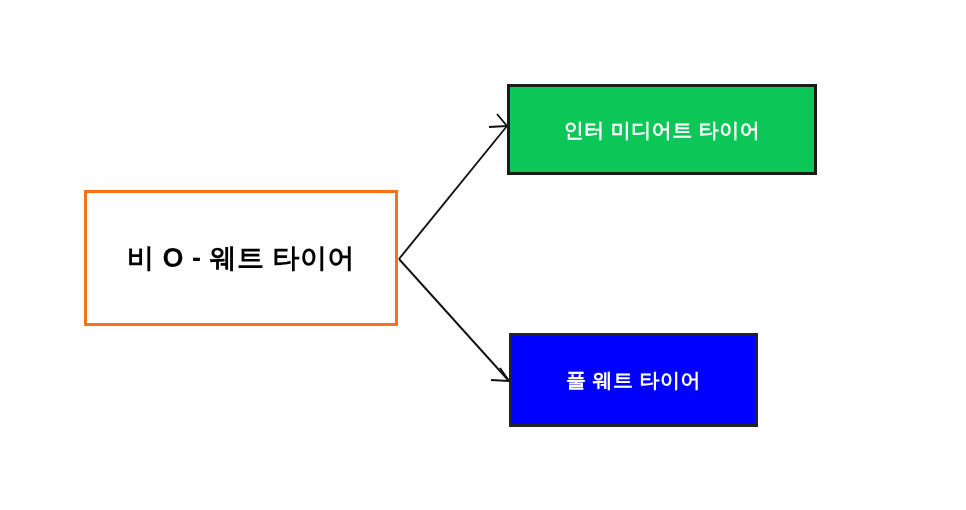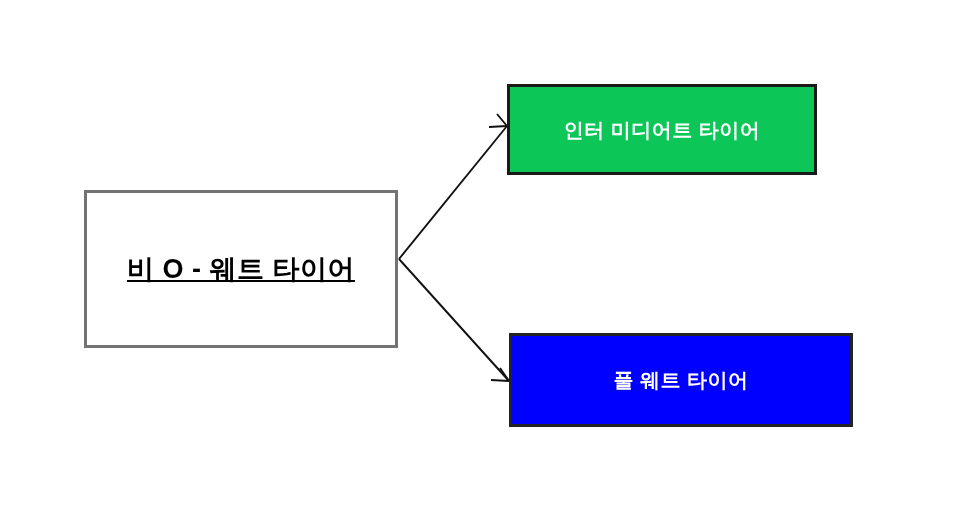--- a/index.html
+++ b/index.html
@@ -29,45 +29,44 @@
     letter-spacing: 0.5px;
     line-height: 1.2;
     user-select: none;
   }
 
   
   #node-root {
     left: 84px;
     top: 190px;
     width: 314px;
-    height: 158px;
+    height: 136px;
     background: #ffffff;
-    border: 3px solid #737373;
+    border: 3px solid #f97316;
     color: #000000;
     font-size: 27px;
-    text-decoration: underline;
   }
 
   
   #node-intermediate {
     left: 507px;
     top: 84px;
     width: 310px;
     height: 91px;
     background: #0cc758;
     border: 3px solid #1a1a1a;
     color: #ffffff;
     font-size: 20px;
   }
 
   
   #node-fullwet {
     left: 509px;
     top: 333px;
-    width: 344px;
+    width: 249px;
     height: 94px;
     background: #0000ff;
     border: 3px solid #232323;
     color: #ffffff;
     font-size: 20px;
   }
 
   #connectors {
     position: absolute;
     left: 0;

